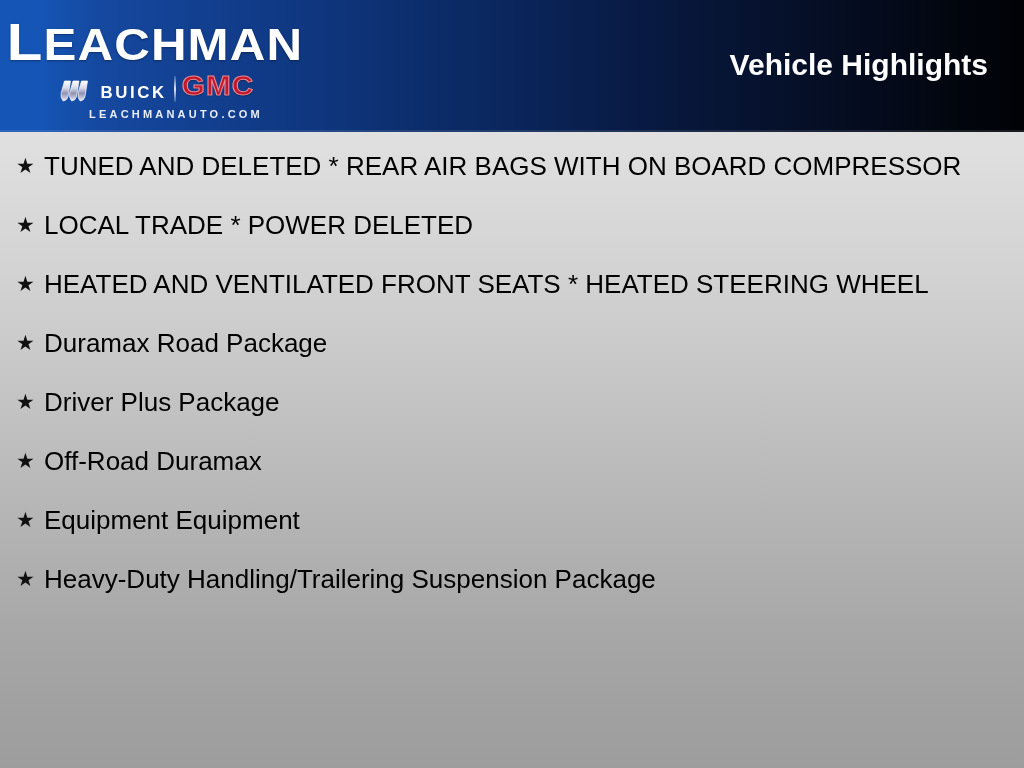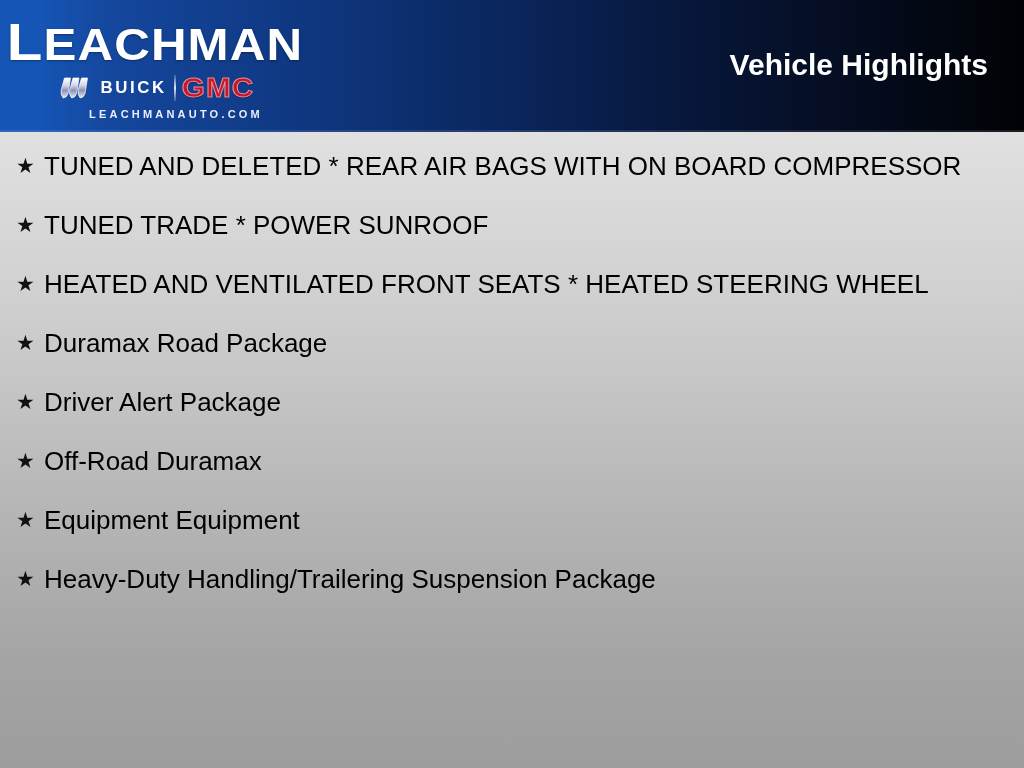--- a/index.html
+++ b/index.html
@@ -44,21 +44,21 @@
     text-align:center;
     line-height:50px;
     transform:scaleX(1.12);
     transform-origin:center;
     text-shadow:0 1px 2px rgba(0,0,0,.35);
   }
   .logo-wordmark .cap{ font-size:52px; }
 
   .logo-brands{
     display:flex;
-    align-items:center;
+    align-items:flex-end;
     justify-content:center;
     gap:9px;
     margin-top:4px;
     height:28px;
   }
   .tri-shield{ display:block; }
   .buick-text{
     color:#ffffff;
     font-weight:bold;
     font-size:16px;
@@ -179,36 +179,36 @@
 
 <div class="highlights">
 
   <div class="hl-item">
     <span class="hl-bullet">★</span>
     <span class="hl-text">TUNED AND DELETED * REAR AIR BAGS WITH ON BOARD COMPRESSOR</span>
   </div>
 
   <div class="hl-item">
     <span class="hl-bullet">★</span>
-    <span class="hl-text">TUNED TRADE * POWER SUNROOF</span>
+    <span class="hl-text">LOCAL TRADE * POWER DELETED</span>
   </div>
 
   <div class="hl-item">
     <span class="hl-bullet">★</span>
     <span class="hl-text">HEATED AND VENTILATED FRONT SEATS * HEATED STEERING WHEEL</span>
   </div>
 
   <div class="hl-item">
     <span class="hl-bullet">★</span>
     <span class="hl-text">Duramax Road Package</span>
   </div>
 
   <div class="hl-item">
     <span class="hl-bullet">★</span>
-    <span class="hl-text">Driver Alert Package</span>
+    <span class="hl-text">Driver Plus Package</span>
   </div>
 
   <div class="hl-item">
     <span class="hl-bullet">★</span>
     <span class="hl-text">Off-Road Duramax</span>
   </div>
 
   <div class="hl-item">
     <span class="hl-bullet">★</span>
     <span class="hl-text">Equipment Equipment</span>

